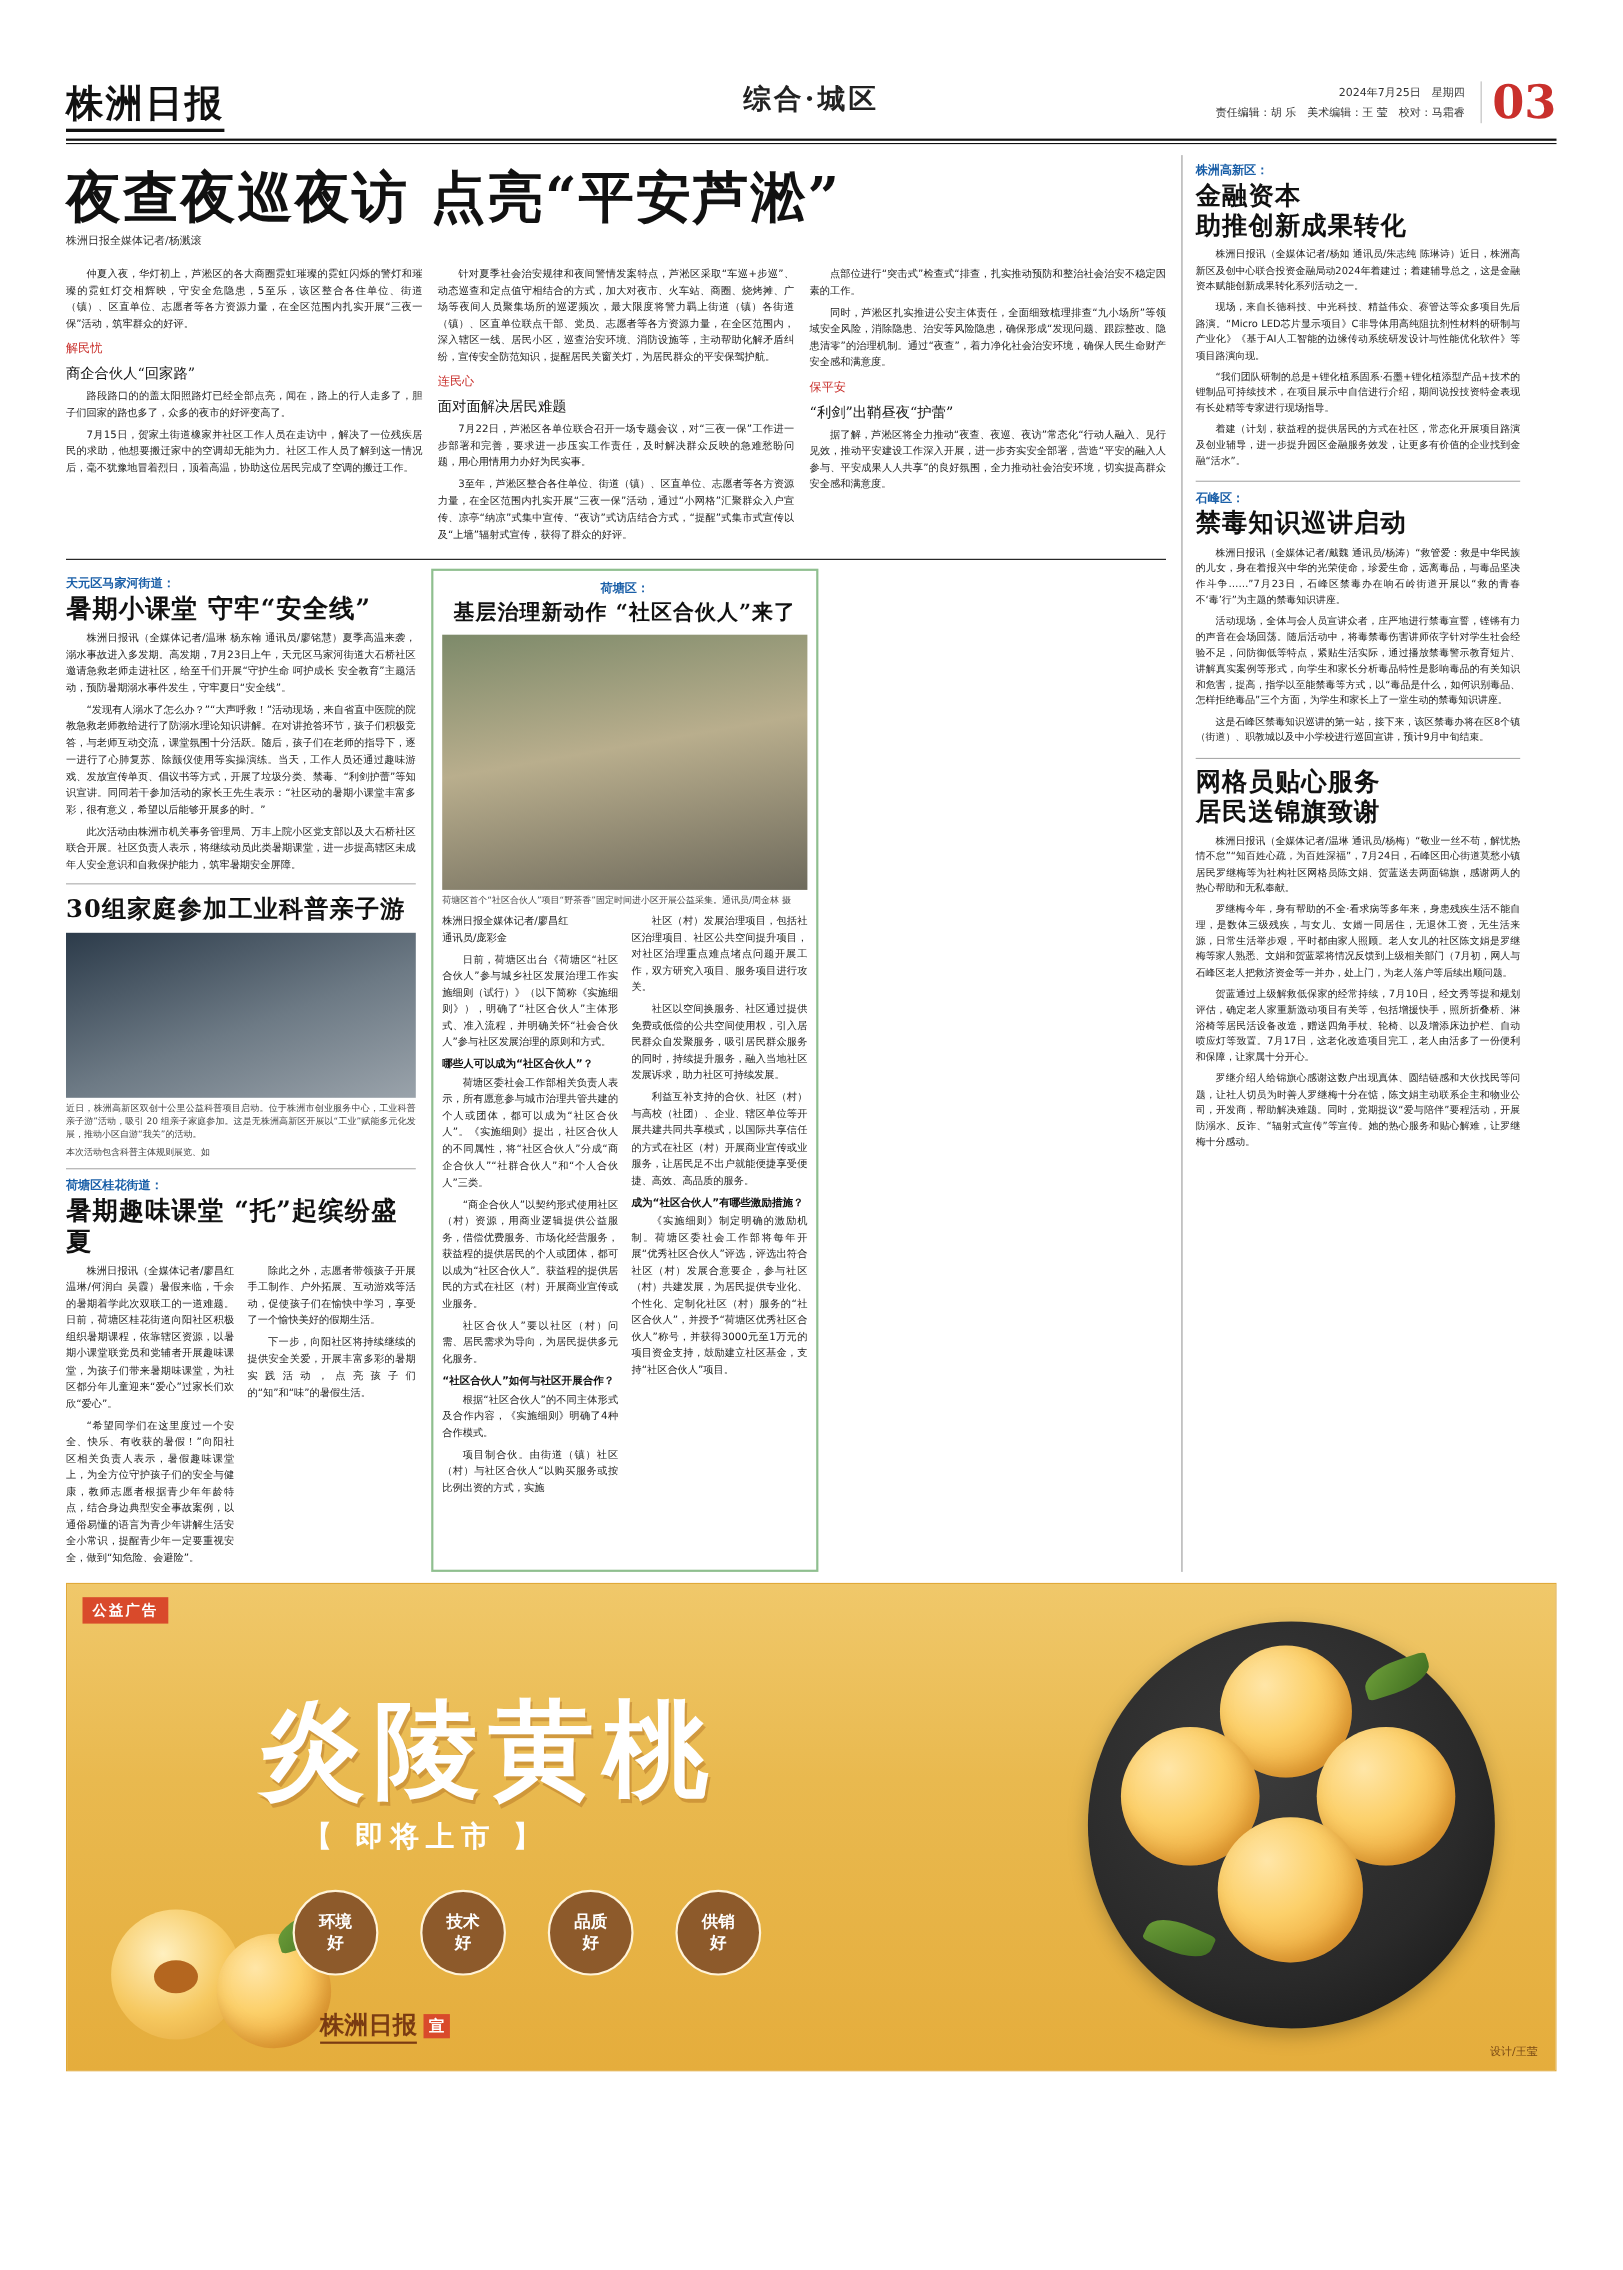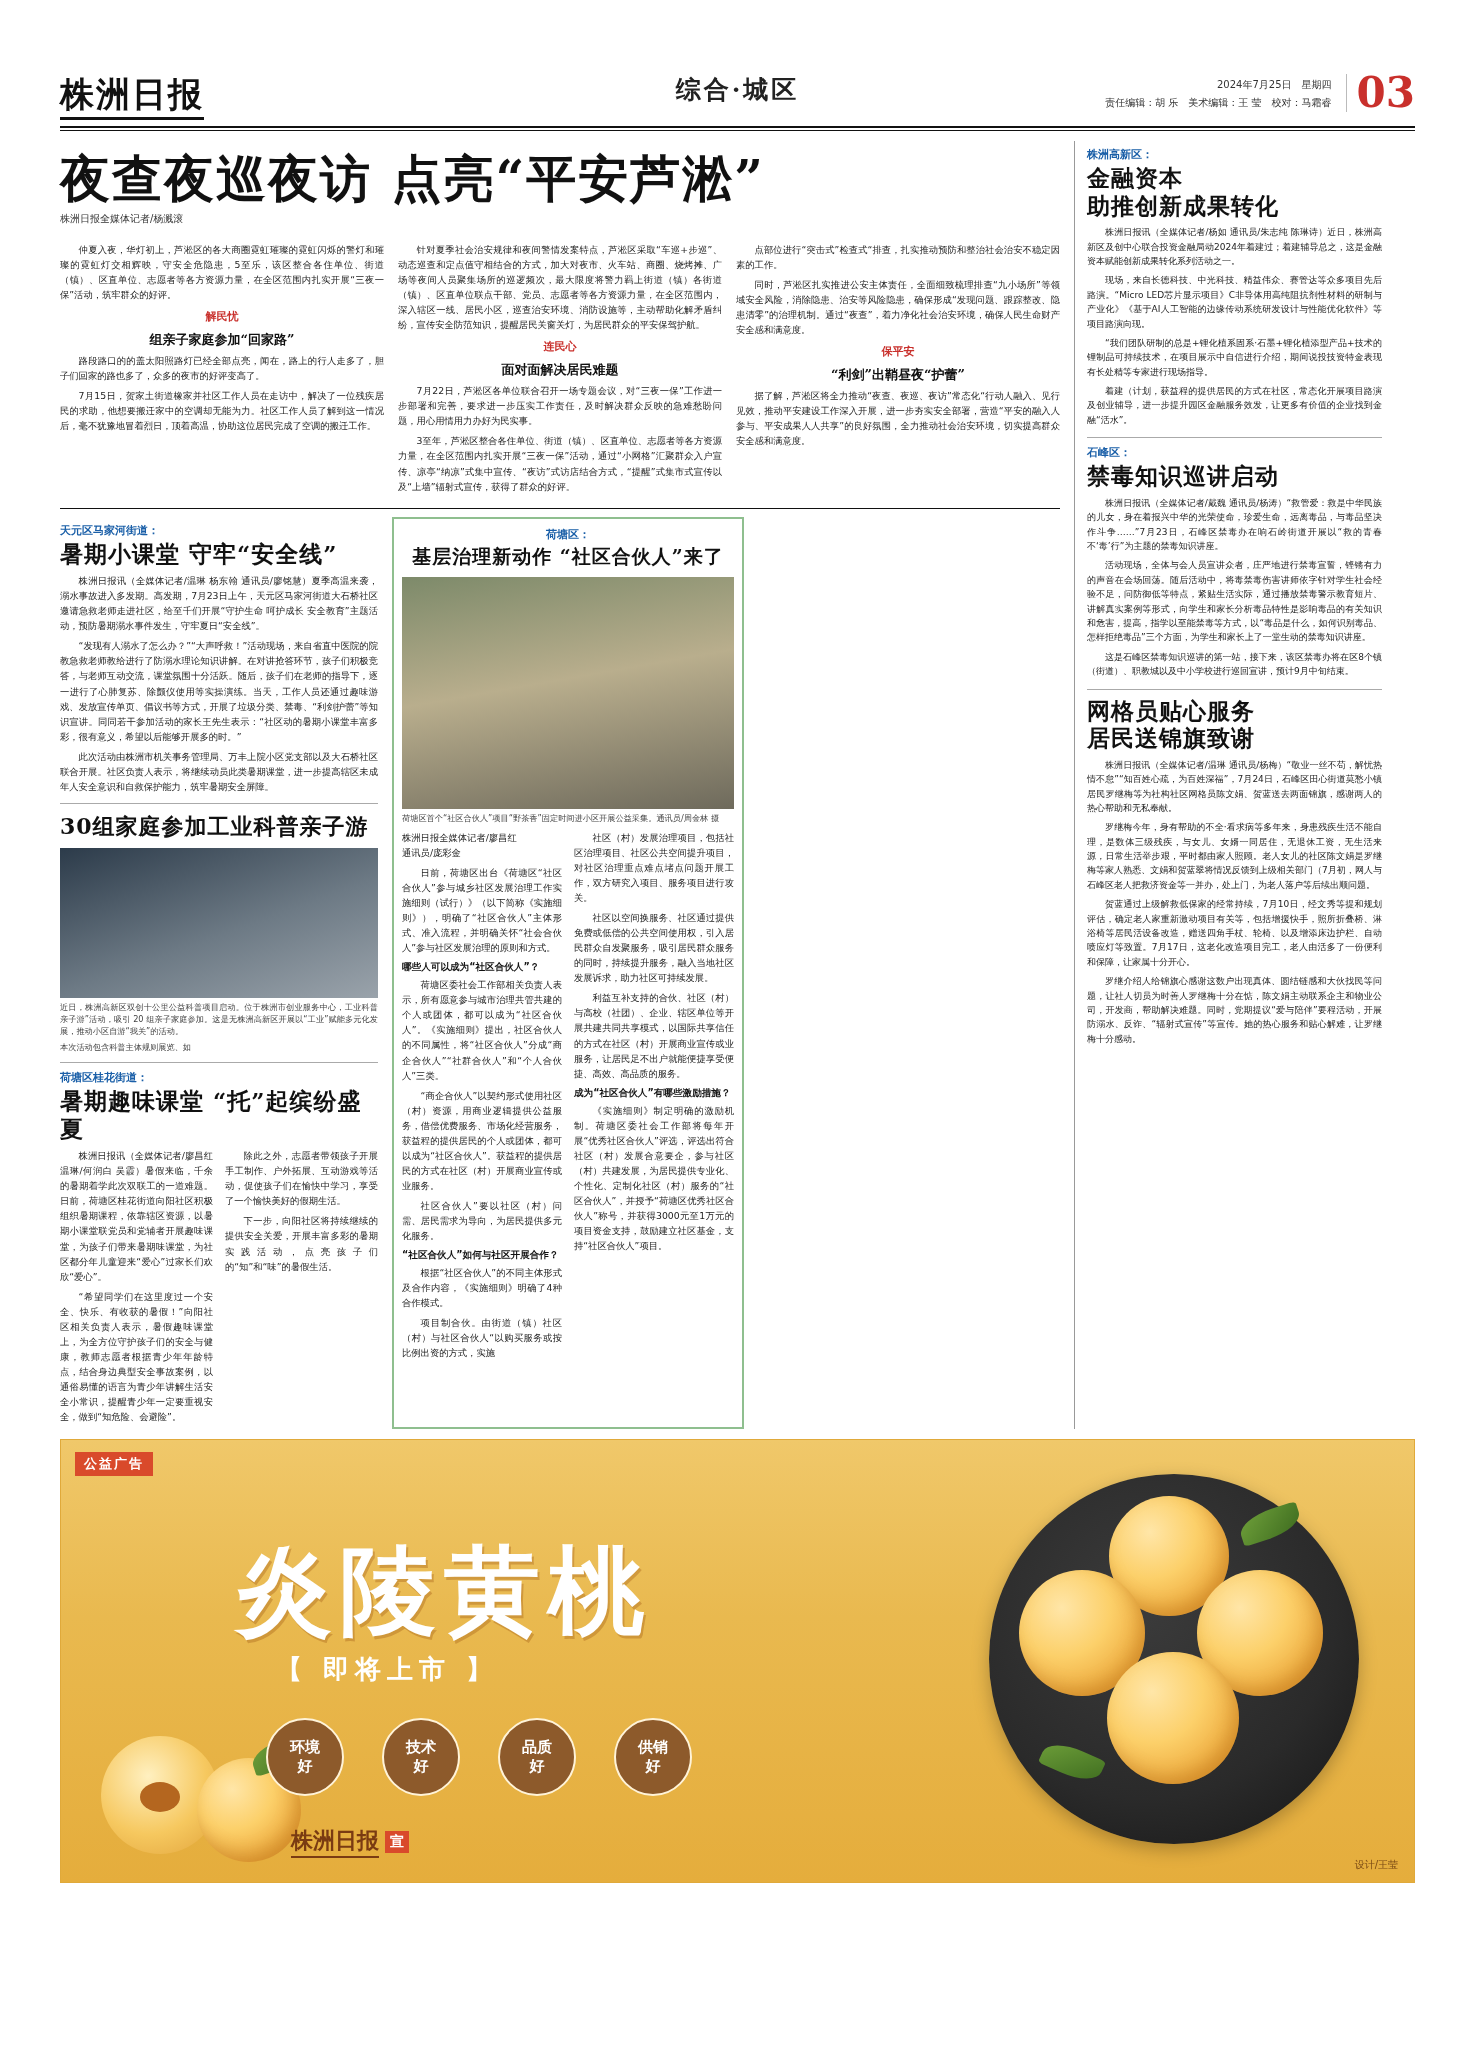--- a/index.html
+++ b/index.html
@@ -41,21 +41,21 @@
   h1.headline{
     font-family:"DejaVu Serif","Liberation Serif",serif;
     font-size:50px;font-weight:bold;letter-spacing:2px;margin:10px 0 6px 0;line-height:1.1;
   }
   .byline{font-size:10px;color:#333;margin-bottom:6px;}
 
   .three{display:flex;gap:14px;margin-top:16px;}
   .three>div{flex:1;}
   p.t{font-size:9.3px;line-height:1.62;text-align:justify;margin:0 0 5px 0;color:#222;text-indent:2em;}
   .subhead{
-    text-align:center;color:#c9302c;font-weight:bold;font-size:11px;margin:7px 0 4px 0;
+    color:#c9302c;font-weight:normal;font-size:11px;margin:7px 0 4px 0;
     font-family:"DejaVu Serif","Liberation Serif",serif;
   }
   .divider{border-top:1px solid #111;margin:9px 0 7px 0;}
   .divider.thin{border-top:1px solid #aaa;}
 
   .sec-label{font-size:11px;color:#1a5fa8;margin:6px 0 2px 0;font-weight:bold;}
   h2.sub{
     font-family:"DejaVu Serif","Liberation Serif",serif;
     font-size:23px;font-weight:bold;margin:2px 0 6px 0;letter-spacing:1px;line-height:1.2;
   }
@@ -159,21 +159,21 @@
 
     <div class="col-main">
 
       <h1 class="headline">夜查夜巡夜访  点亮“平安芦淞”</h1>
       <div class="byline">株洲日报全媒体记者/杨溅滚</div>
 
       <div class="three">
         <div>
           <p class="t">仲夏入夜，华灯初上，芦淞区的各大商圈霓虹璀璨的霓虹闪烁的警灯和璀璨的霓虹灯交相辉映，守安全危隐患，5至乐，该区整合各住单位、街道（镇）、区直单位、志愿者等各方资源力量，在全区范围内扎实开展“三夜一保”活动，筑牢群众的好评。</p>
           <div class="subhead">解民忧</div>
-          <div class="subhead" style="color:#111;font-size:13px;">组亲子家庭参加“回家路”</div>
+          <div class="subhead" style="color:#111;font-size:13px;">商企合伙人“回家路”</div>
           <p class="t">路段路口的的盖太阳照路灯已经全部点亮，闻在，路上的行人走多了，胆子们回家的路也多了，众多的夜市的好评变高了。</p>
           <p class="t">7月15日，贺家土街道橡家并社区工作人员在走访中，解决了一位残疾居民的求助，他想要搬迁家中的空调却无能为力。社区工作人员了解到这一情况后，毫不犹豫地冒着烈日，顶着高温，协助这位居民完成了空调的搬迁工作。</p>
         </div>
         <div>
           <p class="t">针对夏季社会治安规律和夜间警情发案特点，芦淞区采取“车巡+步巡”、动态巡查和定点值守相结合的方式，加大对夜市、火车站、商圈、烧烤摊、广场等夜间人员聚集场所的巡逻频次，最大限度将警力羁上街道（镇）各街道（镇）、区直单位联点干部、党员、志愿者等各方资源力量，在全区范围内，深入辖区一线、居民小区，巡查治安环境、消防设施等，主动帮助化解矛盾纠纷，宣传安全防范知识，提醒居民关窗关灯，为居民群众的平安保驾护航。</p>
           <div class="subhead">连民心</div>
           <div class="subhead" style="color:#111;font-size:13px;">面对面解决居民难题</div>
           <p class="t">7月22日，芦淞区各单位联合召开一场专题会议，对“三夜一保”工作进一步部署和完善，要求进一步压实工作责任，及时解决群众反映的急难愁盼问题，用心用情用力办好为民实事。</p>
           <p class="t">3至年，芦淞区整合各住单位、街道（镇）、区直单位、志愿者等各方资源力量，在全区范围内扎实开展“三夜一保”活动，通过“小网格”汇聚群众入户宣传、凉亭“纳凉”式集中宣传、“夜访”式访店结合方式，“提醒”式集市式宣传以及“上墙”辐射式宣传，获得了群众的好评。</p>
         </div>

